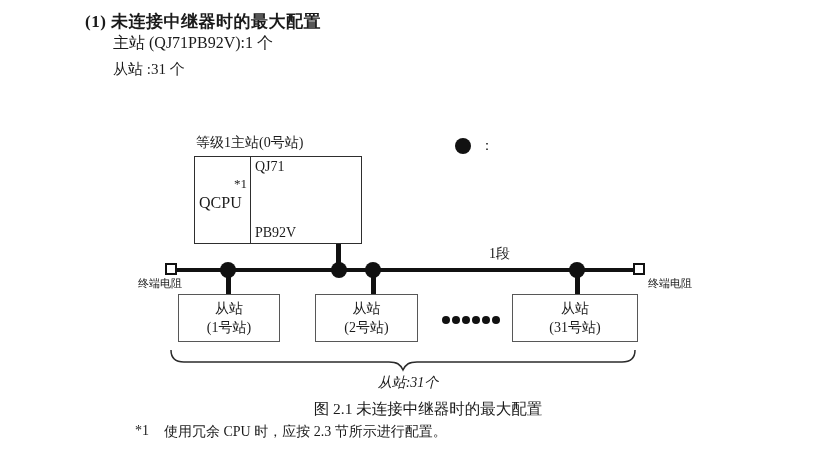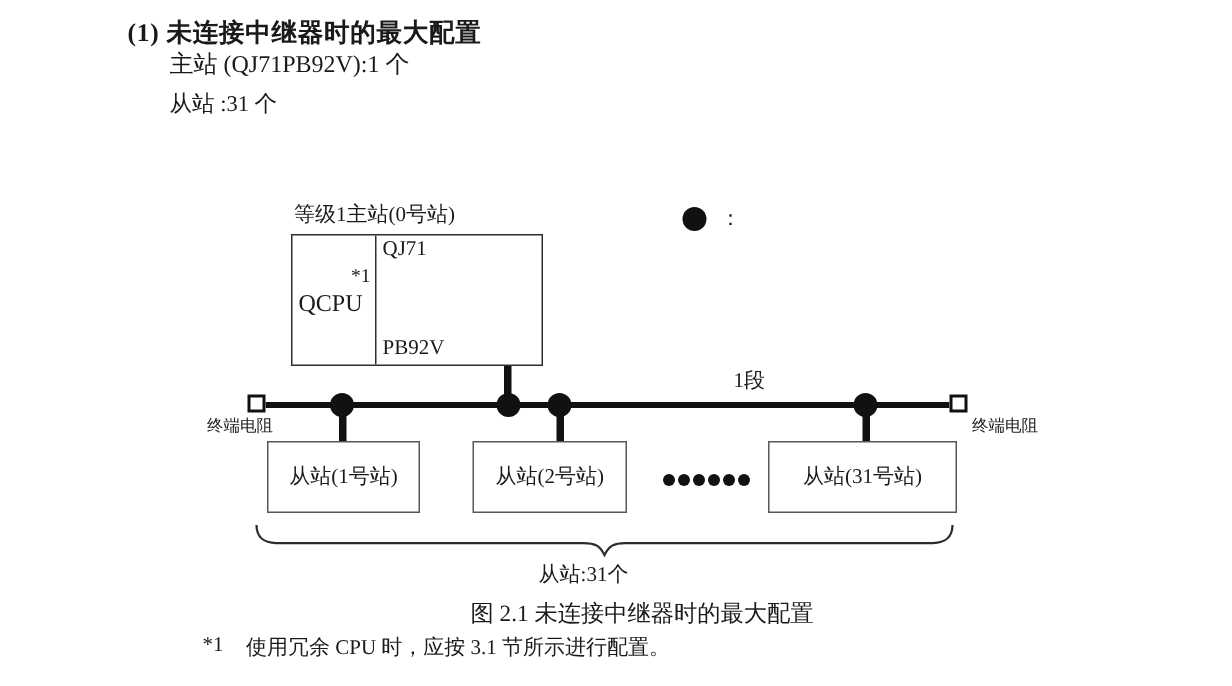--- a/index.html
+++ b/index.html
@@ -31,31 +31,31 @@
   .term-left{left:165px;top:263px;}
   .term-right{left:633px;top:263px;}
   .termlab{font-size:11px;}
   .termlab-left{left:138px;top:276px;}
   .termlab-right{left:648px;top:276px;}
   .seg-label{left:445px;top:245px;font-size:14px;margin-left:44px;}
   .bdot{width:16px;height:16px;border-radius:50%;background:#111;}
   .conn{width:5px;background:#111;}
   
   .sbox{top:294px;height:48px;border:1px solid #575757;box-sizing:border-box;background:#fff;
-        display:flex;flex-direction:row;align-items:center;justify-content:center;
+        display:flex;flex-direction:column;align-items:center;justify-content:center;
         font-size:14px;line-height:19px;text-align:center;}
   .sbox1{left:178px;width:102px;}
   .sbox2{left:315px;width:103px;}
   .sbox3{left:512px;width:126px;}
   
   .edots{left:442px;top:316px;display:flex;align-items:center;gap:2px;}
   .edot{width:8px;height:8px;border-radius:50%;background:#111;display:inline-block;}
   
   .brace{left:170px;top:349px;}
-  .brace-label{left:316px;top:374px;width:146px;text-align:center;font-size:14px;}
+  .brace-label{left:335px;top:374px;width:146px;text-align:center;font-size:14px;font-style:italic;}
   
   .caption{left:250px;top:399px;width:356px;text-align:center;font-size:15.5px;font-weight:normal;}
   .footnote{left:135px;top:423px;font-size:14px;display:flex;}
   .footnote .fmark{margin-right:15px;}
 </style>
 </head>
 <body>
 
 <div class="canvas">
 
@@ -120,16 +120,16 @@
     </div>
 
   <svg class="abs brace" width="466" height="24" viewBox="0 0 466 24">
     <path d="M 1,1 C 1,9 6,13 14,13 L 219,13 C 227,13 230,15 233,21 C 236,15 239,13 247,13 L 452,13 C 460,13 465,9 465,1" fill="none" stroke="#2b2b2b" stroke-width="1.5"></path>
   </svg>
   <div class="abs brace-label">从站:31个</div>
 
   <div class="abs caption">图 2.1 未连接中继器时的最大配置</div>
   <div class="abs footnote">
     <span class="fmark">*1</span>
-    <span>使用冗余 CPU 时，应按 3.1 节所示进行配置。</span>
+    <span>使用冗余 CPU 时，应按 2.3 节所示进行配置。</span>
   </div>
 
 </div>
 
 </body></html>

